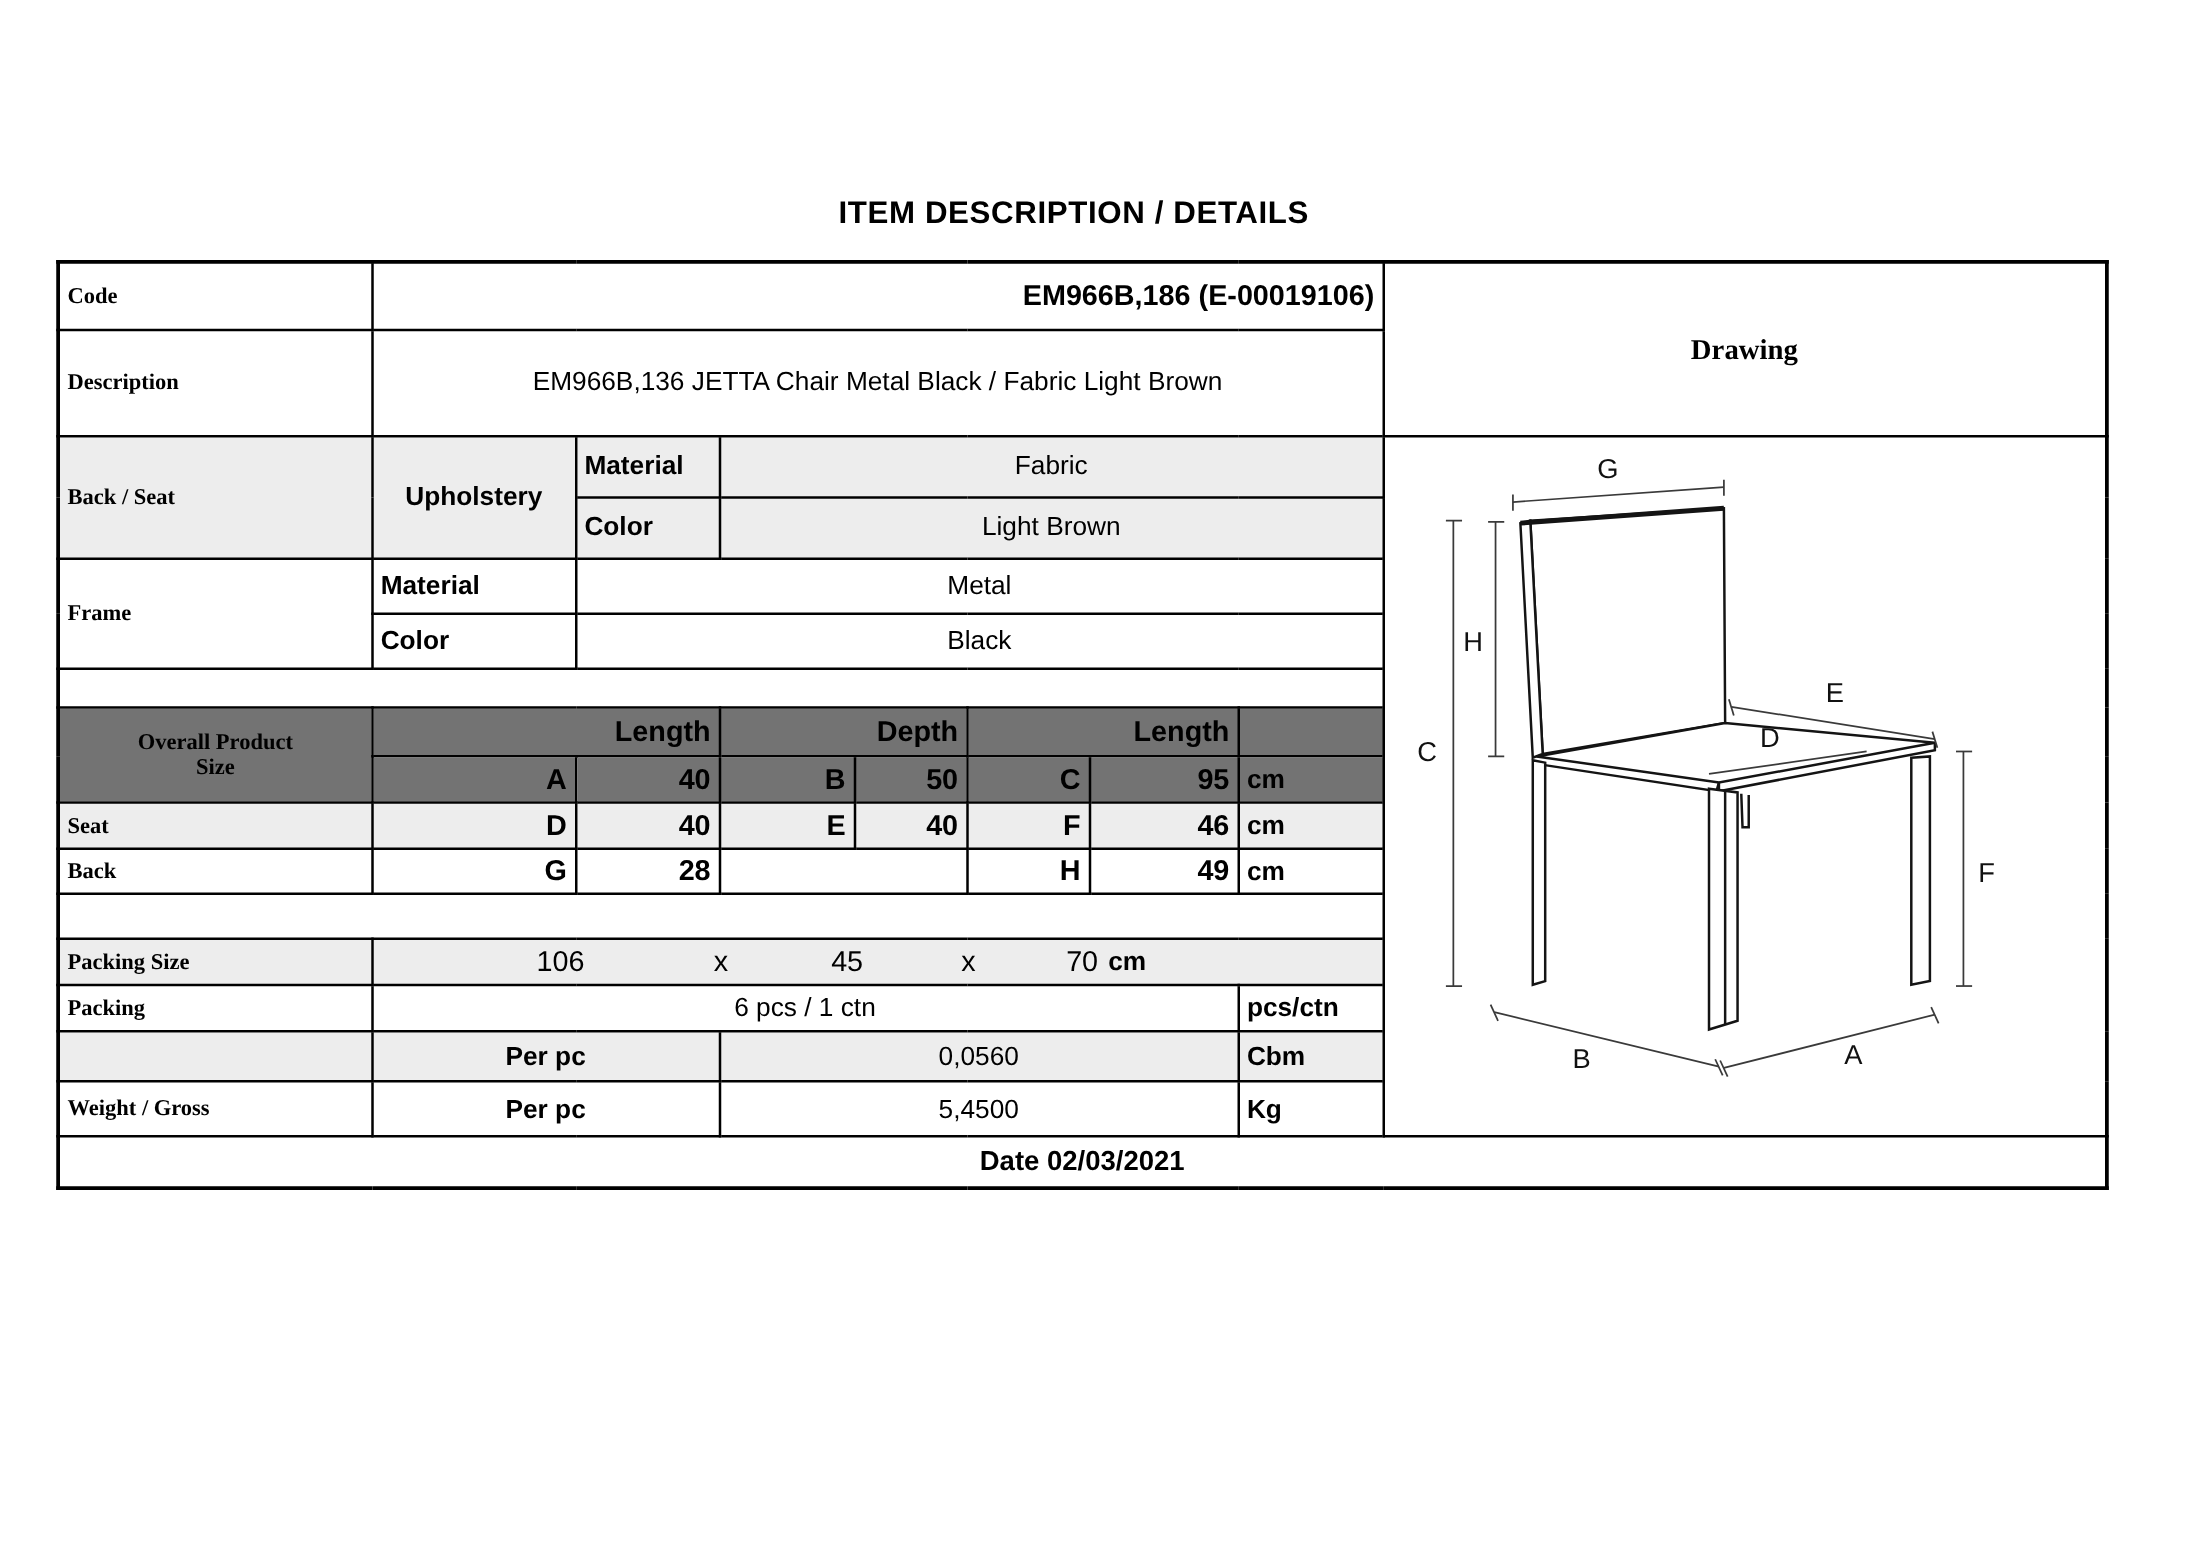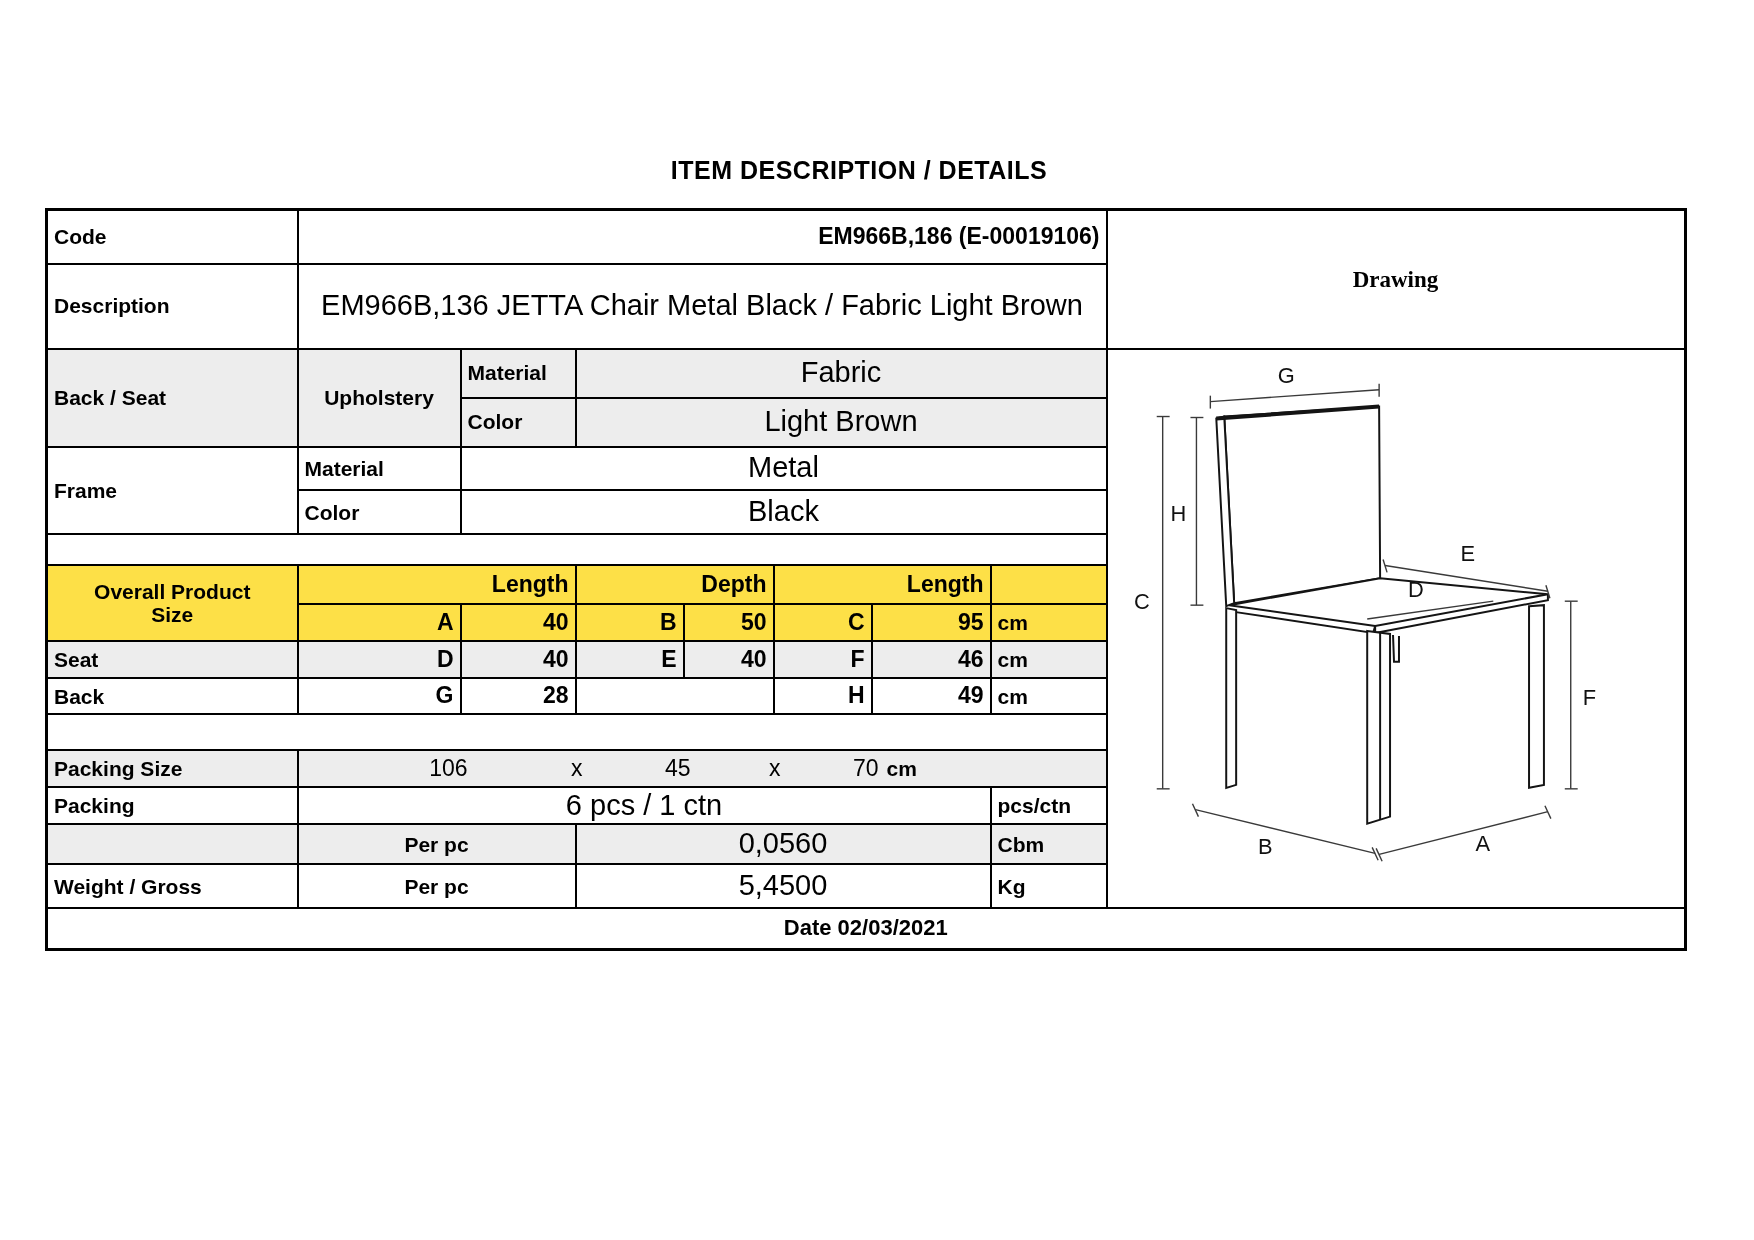--- a/index.html
+++ b/index.html
@@ -15,28 +15,28 @@
   table.spec{
     position:absolute;left:45px;top:208px;
     border-collapse:collapse;table-layout:fixed;
     border:3px solid #000;
   }
   table.spec td{
     border:2px solid #000;
     padding:0 6px;overflow:hidden;white-space:nowrap;
     vertical-align:middle;line-height:1.1;
   }
-  td.lab{font-weight:bold;font-size:21px;text-align:left;}
+  td.lab{font-weight:bold;font-size:18px;text-align:left;font-family:Liberation Serif, serif;}
   td.sub{font-weight:bold;font-size:21px;text-align:left;}
   td.ctr{text-align:center;}
-  td.val{font-size:29px;text-align:center;font-weight:normal;}
+  td.val{font-size:21px;text-align:center;font-weight:normal;}
   td.big{font-size:23px;font-weight:bold;text-align:right;}
   td.unit{font-size:21px;font-weight:bold;text-align:left;}
   td.grey{background:#ededed;}
-  td.yellow{background:#fde047;}
+  td.yellow{background:#737373;}
   td.empty{padding:0;}
   .twoLine{line-height:1.2;white-space:normal;}
   .packrow{display:flex;align-items:center;}
   .packrow span{display:inline-block;text-align:right;font-size:23px;}
   .packrow .pw1{width:163px;} .packrow .pw2{width:115px;}
   .packrow .pw3{width:108px;} .packrow .pw4{width:90px;}
   .packrow .pw5{width:98px;}
   .packrow .pwu{width:119px;text-align:left;padding-left:8px;font-weight:bold;font-size:21px;}
   td.drawhead{font-weight:bold;font-size:23px;text-align:center;font-family:Liberation Serif, serif;}
   td.drawcell{padding:0;vertical-align:top;background:#fff;}

